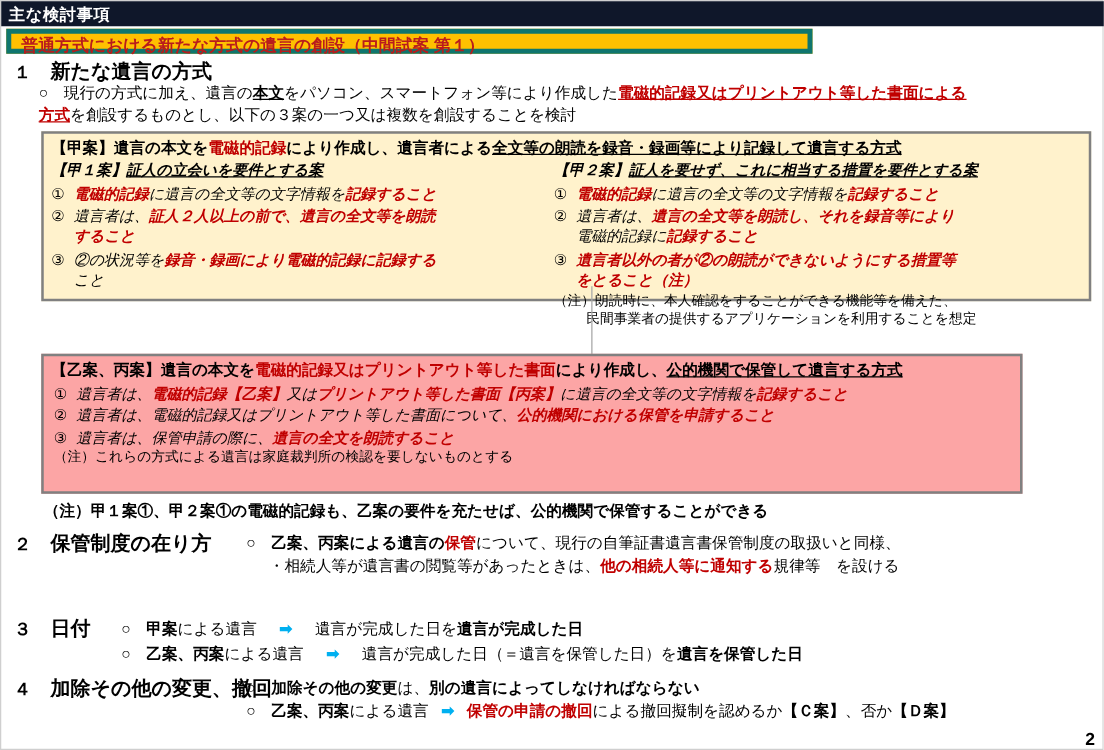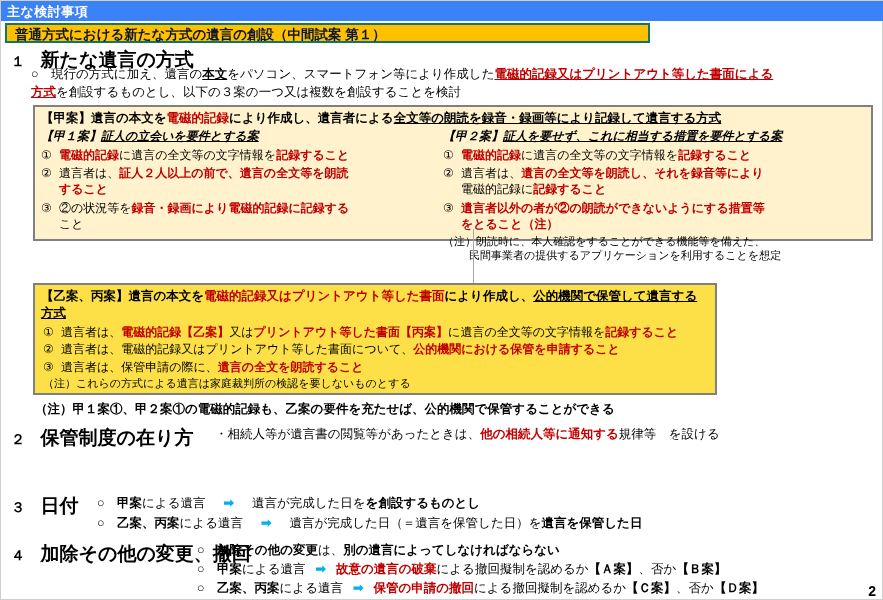--- a/index.html
+++ b/index.html
@@ -15,41 +15,41 @@
   }
   .page {
     width: 883px; height: 600px;
     position: relative;
     border: 1px solid #cfcfcf;
   }
 
   
   .hdr-title {
     position:absolute; left:0; top:0; width:883px; height:20px;
-    background:#3b82f6; color:#ffffff;
+    background:#0f172a; color:#ffffff;
     font-weight:bold; font-size:13px;
     padding:2px 6px;
     letter-spacing:0.5px;
   }
   .hdr-sub {
     position:absolute; left:4px; top:22px; width:645px; height:20px;
-    background:#ffc000; color:#0f172a;
-    border:2px solid #0f766e;
+    background:#ffc000; color:#b91c1c;
+    border:4px solid #0f766e;
     font-weight:bold; font-size:13.5px;
     padding:1px 8px;
   }
 
   
   .red { color:#c00000; font-weight:bold; }
   .redu { color:#c00000; font-weight:bold; text-decoration:underline; }
   .bold { font-weight:bold; }
   .u { text-decoration:underline; }
 
   .sec-num { font-weight:bold; font-size:14px; }
-  .sec-ttl { font-weight:bold; font-size:19px; }
+  .sec-ttl { font-weight:bold; font-size:16px; }
 
   
   .s1 { position:absolute; left:10px; top:46px; }
   .s1-line { position:absolute; left:30px; top:64px; width:846px; line-height:1.45; font-size:12.5px;}
 
   
   .boxA {
     position:absolute; left:32px; top:104px; width:840px; height:136px;
     background:#fff2cc; border:2px solid #808080;
   }
@@ -57,22 +57,22 @@
   .cols { display:flex; }
   .colL { width:404px; padding:0 4px 0 6px; }
   .colR { width:430px; padding:0 4px 0 4px; border-left:0; }
   .vline { position:absolute; left:438px; top:122px; width:0; height:150px; border-left:1px solid #a6a6a6; }
   .ttlline { font-weight:bold; font-size:12px;font-style:italic; }
   .item { font-size:12px; line-height:1.35; margin-top:2px; }
   .note { font-size:11px; line-height:1.3; }
 
   
   .boxB {
-    position:absolute; left:32px; top:282px; width:684px; height:112px;
-    background:#fde047; border:2px solid #808080;
+    position:absolute; left:32px; top:282px; width:785px; height:112px;
+    background:#fca5a5; border:2px solid #808080;
   }
   .boxB-head { padding:3px 6px 2px 6px; font-weight:bold; font-size:12.5px; }
   .boxB-body { padding:0 8px; font-size:12px; line-height:1.45; }
 
   .kou-note { position:absolute; left:34px; top:400px; font-size:12.5px; font-weight:bold; }
 
   
   .s2 { position:absolute; left:10px; top:424px; }
   .s2-body { position:absolute; left:196px; top:424px; width:680px; font-size:12.5px; line-height:1.5; }
 
@@ -88,21 +88,21 @@
 
   .pagenum { position:absolute; right:6px; bottom:0px; font-weight:bold; font-size:14px; }
 
   
   .ill { position:absolute; }
   .laptop { left:242px; top:232px; }
   .family  { left:300px; top:222px; }
 
   .row { display:flex; }
   .idx { width:18px; flex:none; }
-  .txt { flex:1; }
+  .txt { flex:1;font-style:italic; }
 </style>
 </head>
 <body>
 
 <div class="page">
 
   <div class="hdr-title">主な検討事項</div>
   <div class="hdr-sub">普通方式における新たな方式の遺言の創設（中間試案 第１）</div>
 
   <div class="s1">
@@ -221,40 +221,40 @@
 
   </div>
 
   <div class="kou-note">（注）甲１案①、甲２案①の電磁的記録も、乙案の要件を充たせば、公的機関で保管することができる</div>
 
   <div class="s2">
     <span class="sec-num">２</span>
     <span class="sec-ttl" style="margin-left:12px">保管制度の在り方</span>
   </div>
   <div class="s2-body">
+    <div><span>○　</span><span class="bold">乙案、丙案による遺言の</span><span class="red">保管</span><span>について、現行の自筆証書遺言書保管制度の取扱いと同様、</span></div>
     <div style="padding-left:18px"><span>・相続人等が遺言書の閲覧等があったときは、</span><span class="red">他の相続人等に通知する</span><span>規律等　を設ける</span></div>
   </div>
 
   <div class="s3">
     <span class="sec-num">３</span>
     <span class="sec-ttl" style="margin-left:12px">日付</span>
   </div>
   <div class="s3-body">
     <div>
-      <span>○　</span><span class="bold">甲案</span><span>による遺言</span><span class="arrow" style="margin:0 18px">➡</span><span>遺言が完成した日を</span><span class="bold">を創設するものとし</span>
+      <span>○　</span><span class="bold">甲案</span><span>による遺言</span><span class="arrow" style="margin:0 18px">➡</span><span>遺言が完成した日を</span><span class="bold">遺言が完成した日</span>
     </div>
     <div>
       <span>○　</span><span class="bold">乙案、丙案</span><span>による遺言</span><span class="arrow" style="margin:0 18px">➡</span><span>遺言が完成した日（＝遺言を保管した日）を</span><span class="bold">遺言を保管した日</span>
     </div>
   </div>
 
   <div class="s4">
     <span class="sec-num">４</span>
     <span class="sec-ttl" style="margin-left:12px">加除その他の変更、撤回</span>
   </div>
   <div class="s4-body">
     <div><span>○　</span><span class="bold">加除その他の変更</span><span>は、</span><span class="bold">別の遺言によってしなければならない</span></div>
-    <div><span>○　</span><span class="bold">甲案</span><span>による遺言</span><span class="arrow" style="margin:0 10px">➡</span><span class="red">故意の遺言の破棄</span><span>による撤回擬制を認めるか</span><span class="bold">【Ａ案】</span><span>、否か</span><span class="bold">【Ｂ案】</span></div>
     <div><span>○　</span><span class="bold">乙案、丙案</span><span>による遺言</span><span class="arrow" style="margin:0 10px">➡</span><span class="red">保管の申請の撤回</span><span>による撤回擬制を認めるか</span><span class="bold">【Ｃ案】</span><span>、否か</span><span class="bold">【Ｄ案】</span></div>
   </div>
 
   <div class="pagenum">2</div>
 </div>
 
 </body></html>

